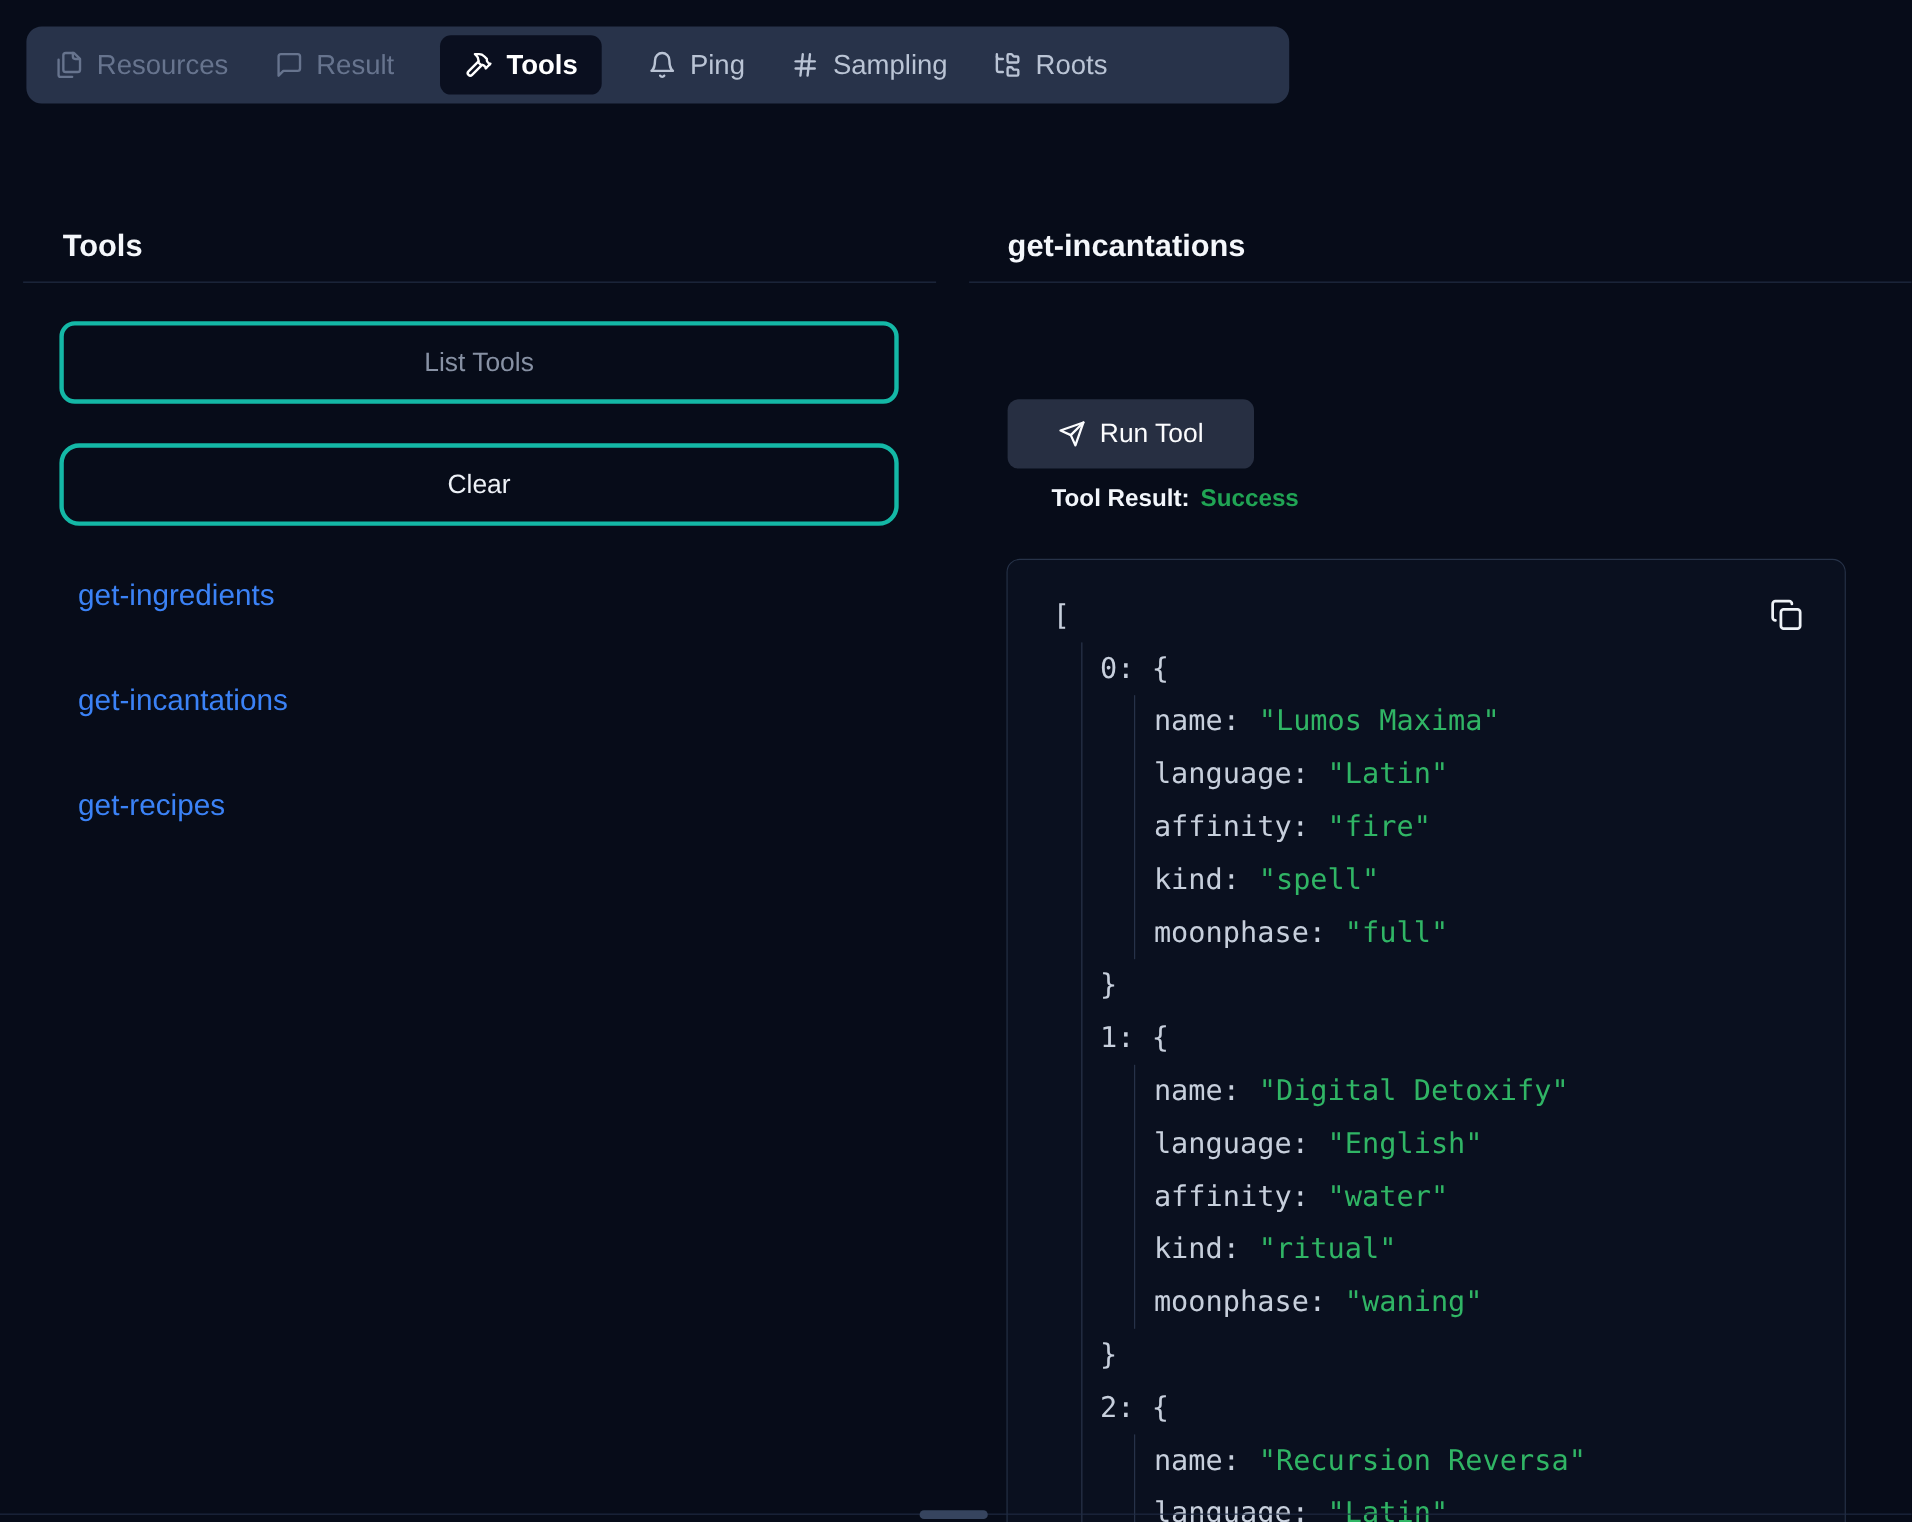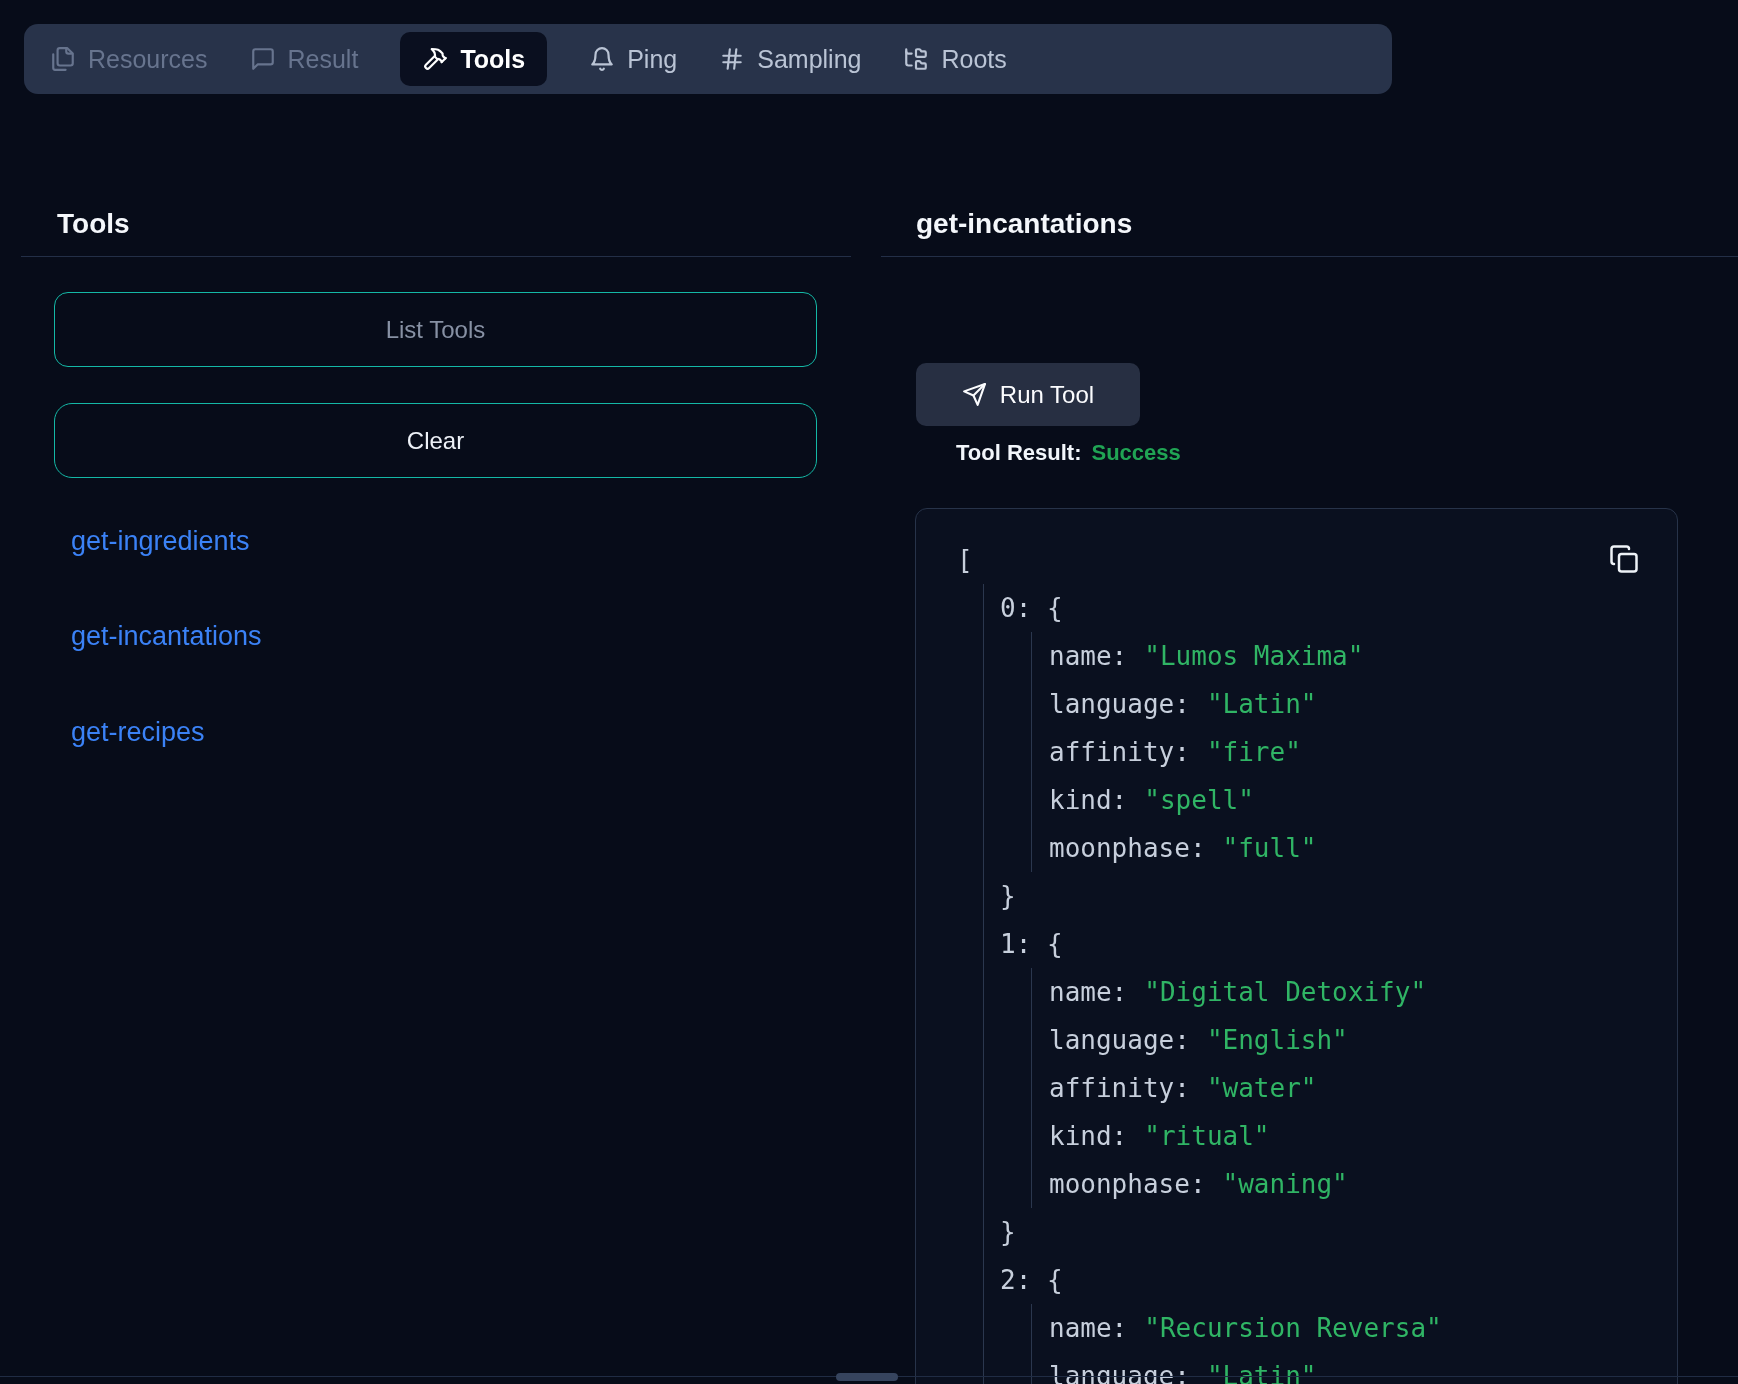--- a/index.html
+++ b/index.html
@@ -3,41 +3,41 @@
 <meta charset="utf-8">
 <style>
   html,body{margin:0;padding:0;background:#070c19;}
   #page{
     position:relative;width:1738px;height:1384px;overflow:hidden;
     background:#070c19;font-family:"Liberation Sans",sans-serif;
     -webkit-font-smoothing:antialiased;
   }
   
   .tabbar{
-    position:absolute;left:24px;top:24px;width:1368px;height:70px;
+    position:absolute;left:24px;top:24px;width:1148px;height:70px;
     background:#28334a;border-radius:14px;display:flex;align-items:center;
     padding:5px 26px;gap:42px;box-sizing:border-box;
   }
   .tab{
     display:flex;align-items:center;gap:12px;font-size:25px;font-weight:500;
     color:#bac4d5;height:70px;cursor:pointer;white-space:nowrap;
   }
   .tab.disabled{color:#67748e;}
   .tab.active{
     background:#0a0f1f;color:#ffffff;height:54px;border-radius:10px;
     padding:0 22px;font-weight:600;
   }
   .tab svg{width:26px;height:26px;flex:none;}
   
   .divider{position:absolute;height:1px;background:#232f47;}
   .panel-title{position:absolute;font-size:28px;font-weight:700;color:#f4f7fb;line-height:34px;}
   
   .ghost-btn{
     position:absolute;left:54px;width:763px;height:75px;border-radius:14px;
-    border:1px solid #14b8a6;background:transparent;display:flex;
+    border:4px solid #14b8a6;background:transparent;display:flex;
     align-items:center;justify-content:center;font-size:24px;font-weight:500;
     box-sizing:border-box;cursor:pointer;font-family:"Liberation Sans",sans-serif;
   }
   #list-tools-btn{top:292px;color:#8791a4;}
   #clear-btn{top:403px;color:#edf1f7;border-radius:18px;}
   .tool-item{
     position:absolute;left:71px;font-size:27px;color:#3b82f6;line-height:38px;
     cursor:pointer;
   }
   

